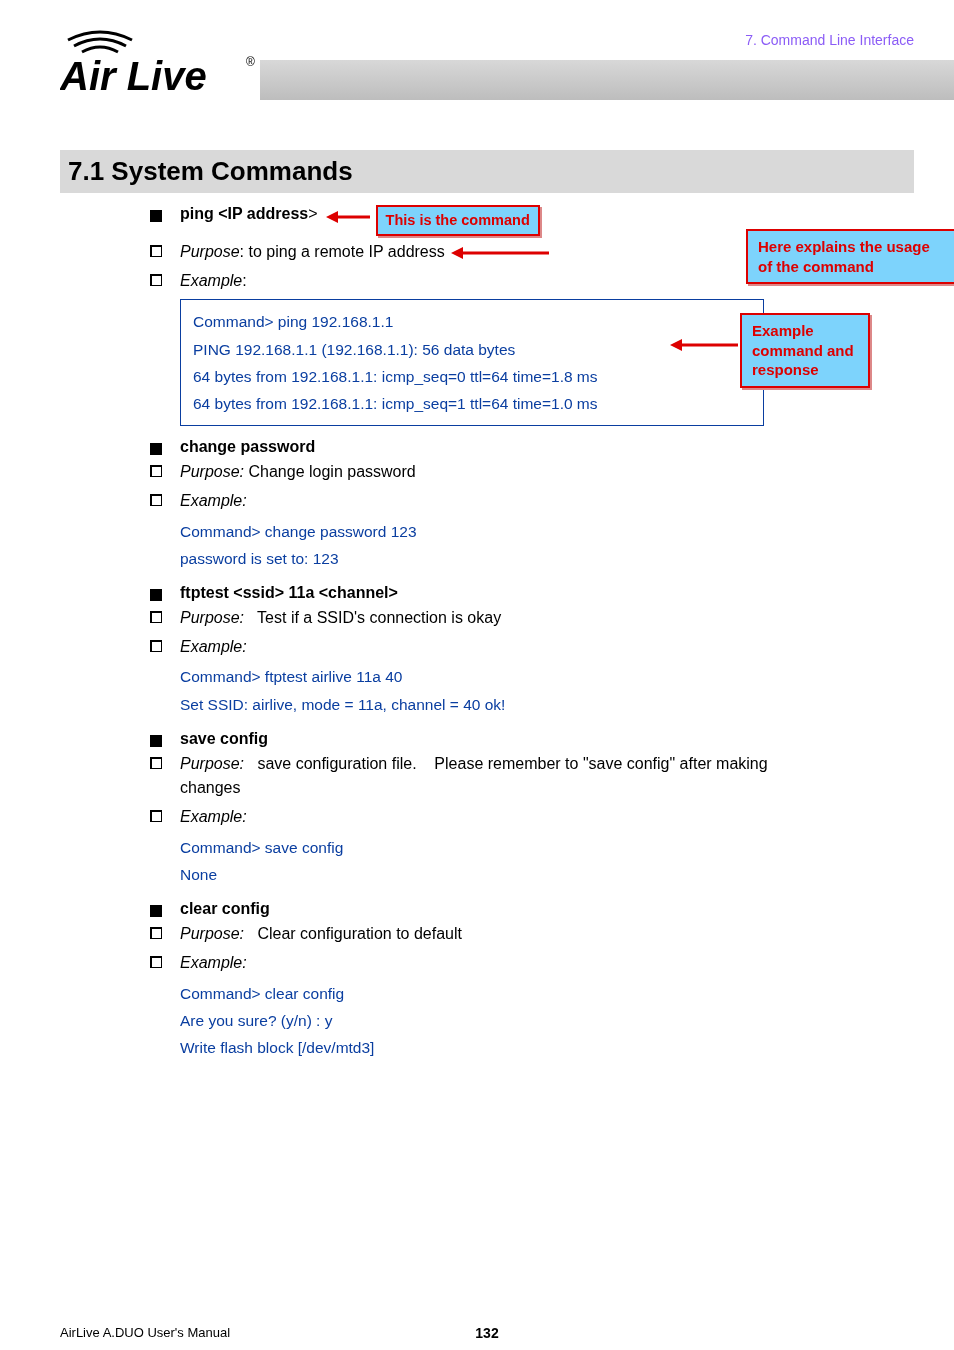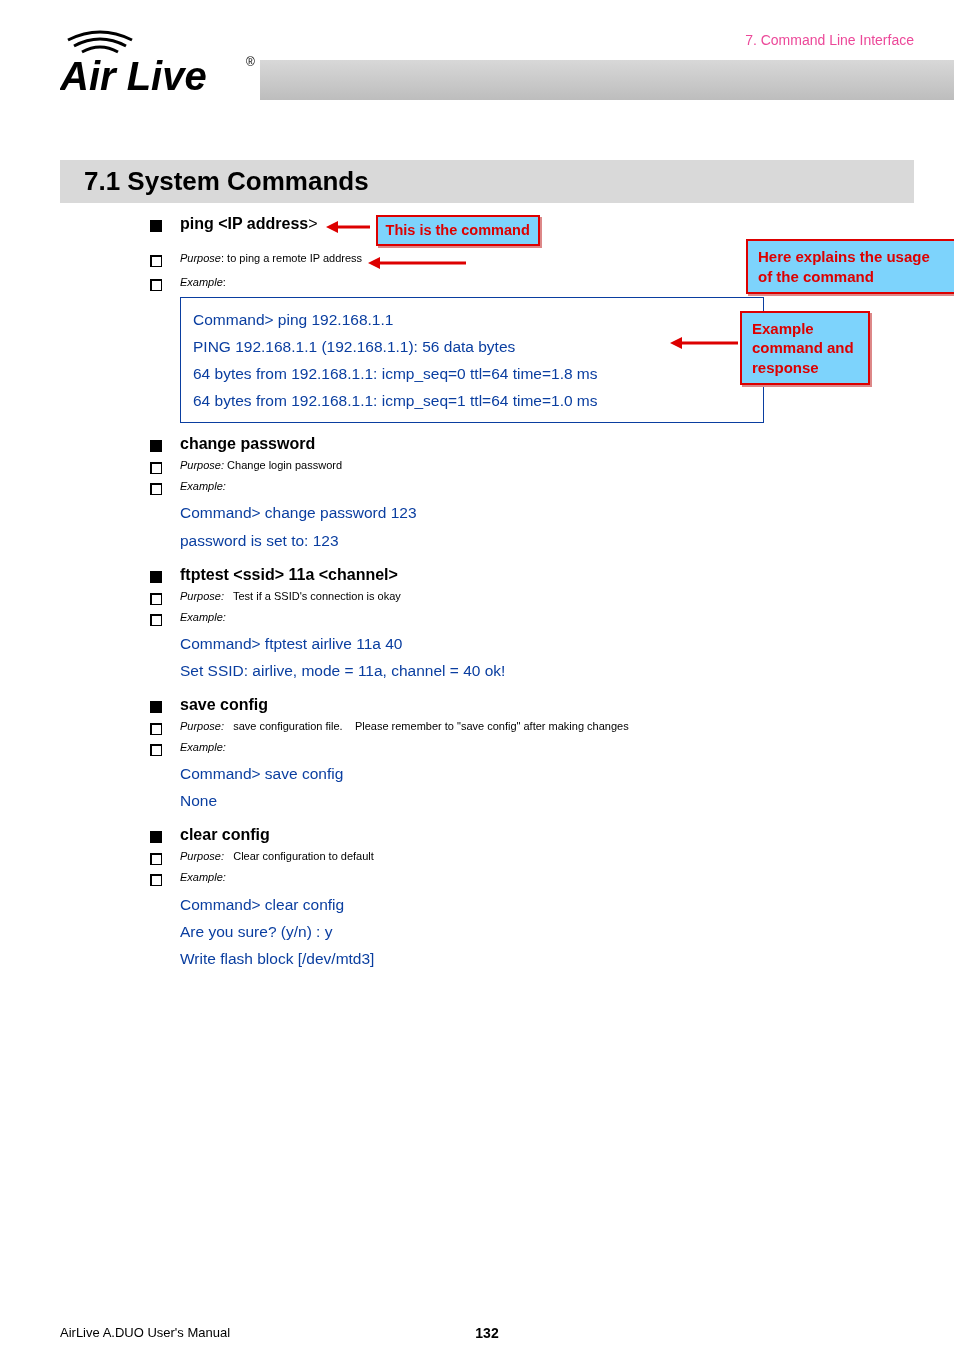--- a/index.html
+++ b/index.html
@@ -20,56 +20,56 @@
     position: absolute;
     left: 60px;
     top: 18px;
   }
   .logo svg { display: block; }
   .section-label {
     position: absolute;
     right: 40px;
     top: 32px;
     font-size: 14px;
-    color: #ec4899;
+    color: #8b5cf6;
   }
   .grey-bar {
     position: absolute;
     left: 260px;
     right: 0;
     top: 60px;
     height: 40px;
     background: linear-gradient(#d8d8d8,#bdbdbd);
   }
   .content {
     padding: 0 40px 0 60px;
   }
   .h1-bar {
     background: #d9d9d9;
     font-size: 26px;
     font-weight: bold;
-    padding: 6px 24px;
-    margin-top: 20px;
+    padding: 6px 8px;
+    margin-top: 10px;
     margin-bottom: 12px;
     width: 100%;
   }
   .cmd-block { margin-left: 90px; margin-bottom: 12px; }
   .row { display: flex; align-items: flex-start; margin-bottom: 4px; }
   .bullet-sq {
     width: 12px; height: 12px; background: #000; display: inline-block;
     margin-right: 18px; margin-top: 5px; flex-shrink: 0;
   }
   .bullet-hollow {
     width: 12px; height: 12px; border: 1.5px solid #000; display: inline-block;
     margin-right: 18px; margin-top: 5px; flex-shrink: 0;
     box-shadow: 2px 2px 0 -1px #000 inset;
     background: #fff;
   }
   .cmd-title { font-weight: bold; font-size: 16px; }
-  .body-text { font-size: 11px; line-height: 1.55; }
+  .body-text { font-size: 16px; line-height: 1.55; }
   .italic { font-style: italic; }
   .indent { margin-left: 30px; }
   .code-box {
     border: 1.5px solid #0a3ea0;
     padding: 8px 12px;
     margin-left: 30px;
     margin-top: 6px;
     margin-bottom: 8px;
     width: 584px;
   }

